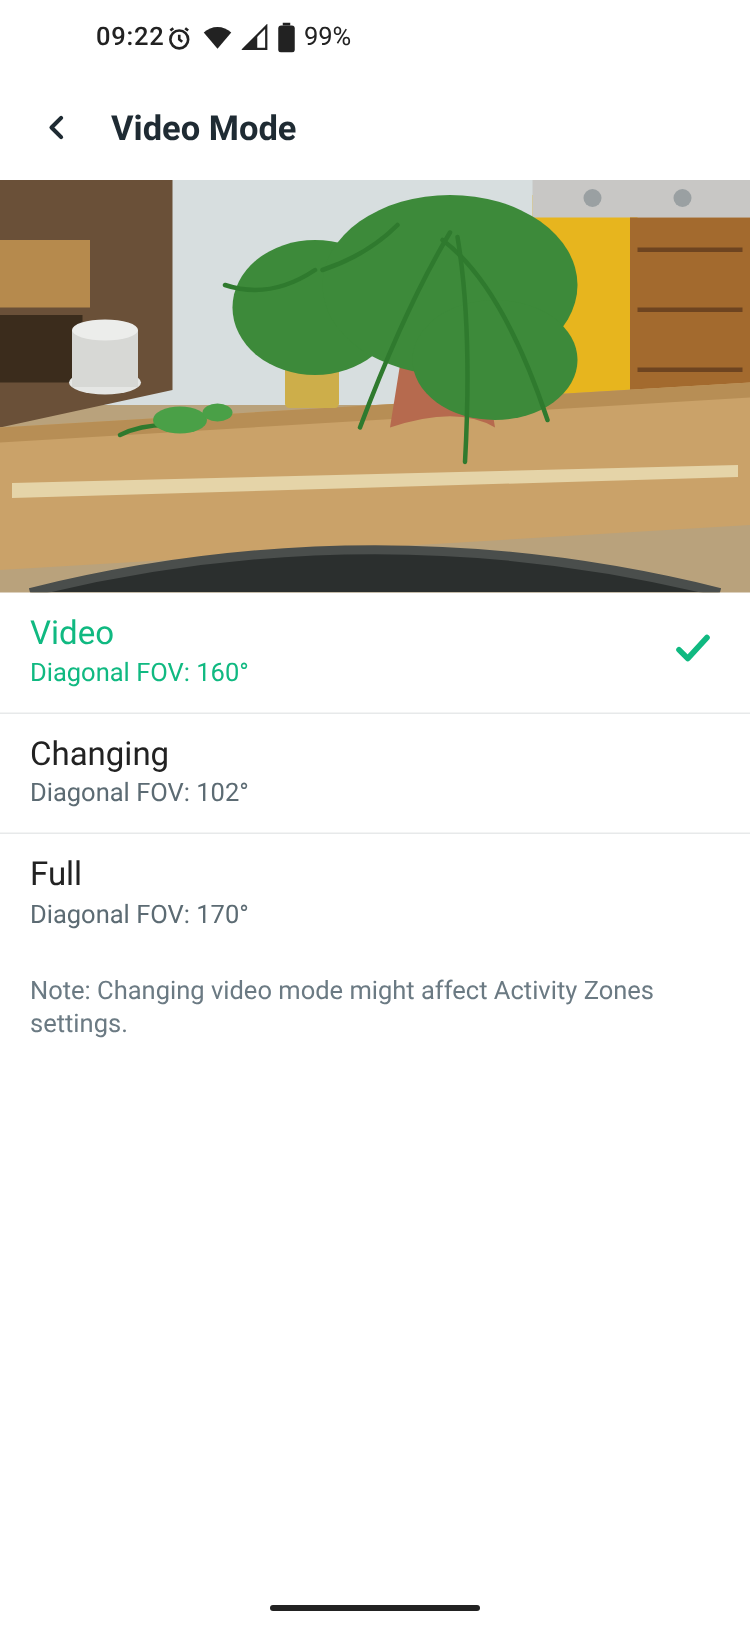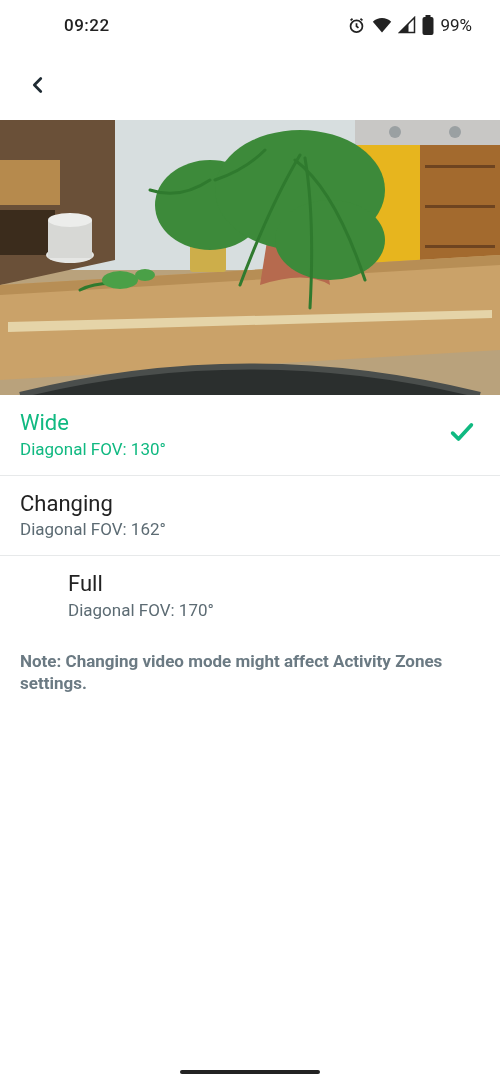--- a/index.html
+++ b/index.html
@@ -1,32 +1,32 @@
 <!DOCTYPE html>
 <html><head>
 <meta charset="utf-8">
 <style>
   * { box-sizing: border-box; margin: 0; padding: 0; }
   html, body { width: 500px; height: 1084px; background: #fff; font-family: -apple-system, Roboto, "Helvetica Neue", Arial, sans-serif; color: #222; overflow: hidden; }
-  .status-bar { height: 50px; display: flex; align-items: center; justify-content: space-between; padding: 0 28px 0 64px; font-size: 17px; color: #222; }
+  .status-bar { height: 50px; display: flex; align-items: center; justify-content: flex-start; padding: 0 28px 0 64px; font-size: 17px; color: #222; }
   .status-left { font-weight: 500; letter-spacing: 0.5px; }
   .status-right { display: flex; align-items: center; gap: 6px; }
   .status-right svg { display: block; }
   .app-bar { height: 70px; display: flex; align-items: center; padding: 0 20px; gap: 18px; }
   .back-btn { width: 36px; height: 36px; display: flex; align-items: center; justify-content: center; background: none; border: none; cursor: pointer; }
   .title { font-size: 23px; font-weight: 700; color: #1f2b33; }
   .preview { width: 500px; height: 275px; position: relative; overflow: hidden; background:#b9a27c; }
   .preview svg { width: 100%; height: 100%; display: block; }
   .option { display: flex; align-items: center; justify-content: space-between; padding: 14px 20px 16px 20px; border-bottom: 1px solid #e7e9ea; cursor: pointer; }
-  .option:last-of-type { border-bottom: none; margin-left: 48px; }
+  .option:last-of-type { border-bottom: none; }
   .opt-label { font-size: 22px; line-height: 1.25; font-weight: 400; }
   .opt-sub { font-size: 17px; margin-top: 2px; color: #5c6b73; }
   .option.selected .opt-label, .option.selected .opt-sub { color: #10b981; }
   .check { color: #10b981; margin-right: 4px; }
-  .note { padding: 14px 20px; font-size: 17px; line-height: 1.35; color: #6b7a83; font-weight: bold; }
+  .note { padding: 14px 20px; font-size: 17px; line-height: 1.35; color: #6b7a83; }
   .nav-indicator { position: absolute; bottom: 10px; left: 50%; transform: translateX(-50%); width: 140px; height: 4px; border-radius: 2px; background: #222; }
 </style>
 </head>
 <body>
 
 <div class="status-bar">
   <div class="status-left">09:22</div>
   <div class="status-right">
     <span>
       <svg width="19" height="19" viewBox="0 0 24 24" fill="none" stroke="#222" stroke-width="2.2">
@@ -55,20 +55,21 @@
     <span style="font-size:17px;">99%</span>
   </div>
 </div>
 
 <div class="app-bar">
   <button class="back-btn">
     <svg width="22" height="22" viewBox="0 0 24 24" fill="none" stroke="#1f2b33" stroke-width="3" stroke-linecap="round" stroke-linejoin="round">
         <polyline points="15 5 8 12 15 19"></polyline>
       </svg>
   </button>
+  <div class="title">Video Mode</div>
 </div>
 
 <div class="preview">
   <svg viewBox="0 0 500 275" preserveAspectRatio="none">
 
     <rect x="0" y="0" width="500" height="150" fill="#d7dedf"></rect>
 
     <polygon points="0,0 115,0 115,140 0,165" fill="#6a5038"></polygon>
     <rect x="0" y="40" width="60" height="45" fill="#b68a4d"></rect>
     <rect x="0" y="90" width="55" height="45" fill="#3b2c1c"></rect>
@@ -114,31 +115,31 @@
     <g fill="#4aa047">
       <ellipse cx="120" cy="160" rx="18" ry="9"></ellipse>
       <ellipse cx="145" cy="155" rx="10" ry="6"></ellipse>
     </g>
   </svg>
 </div>
 
 <div id="options">
     <div class="option selected">
       <div>
-        <div class="opt-label">Wide</div>
-        <div class="opt-sub">Diagonal FOV: 130°</div>
+        <div class="opt-label">Video</div>
+        <div class="opt-sub">Diagonal FOV: 160°</div>
       </div>
       <span class="check"><svg width="28" height="28" viewBox="0 0 24 24" fill="none" stroke="currentColor" stroke-width="3.2" stroke-linecap="round" stroke-linejoin="round">
           <polyline points="4 13 9 18 20 6"></polyline>
         </svg></span>
     </div>
     <div class="option">
       <div>
         <div class="opt-label">Changing</div>
-        <div class="opt-sub">Diagonal FOV: 162°</div>
+        <div class="opt-sub">Diagonal FOV: 102°</div>
       </div>
     </div>
     <div class="option">
       <div>
         <div class="opt-label">Full</div>
         <div class="opt-sub">Diagonal FOV: 170°</div>
       </div>
     </div>
   </div>
 

